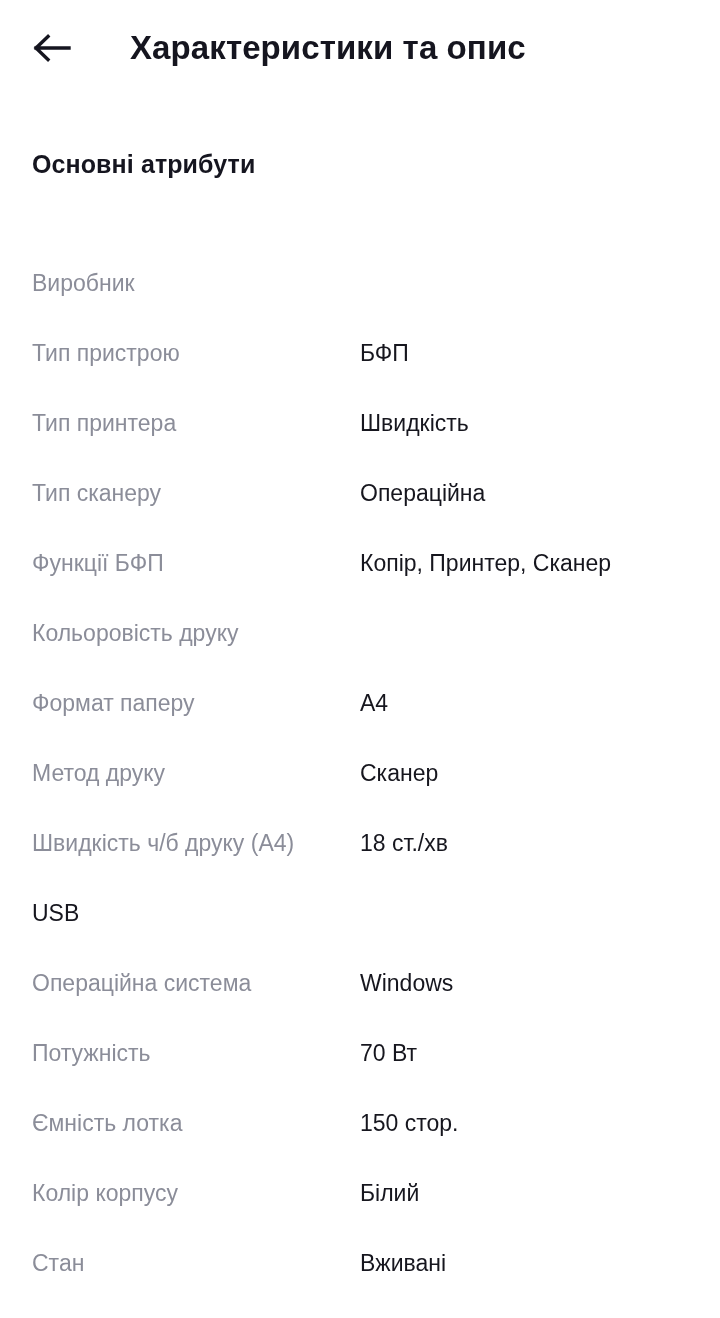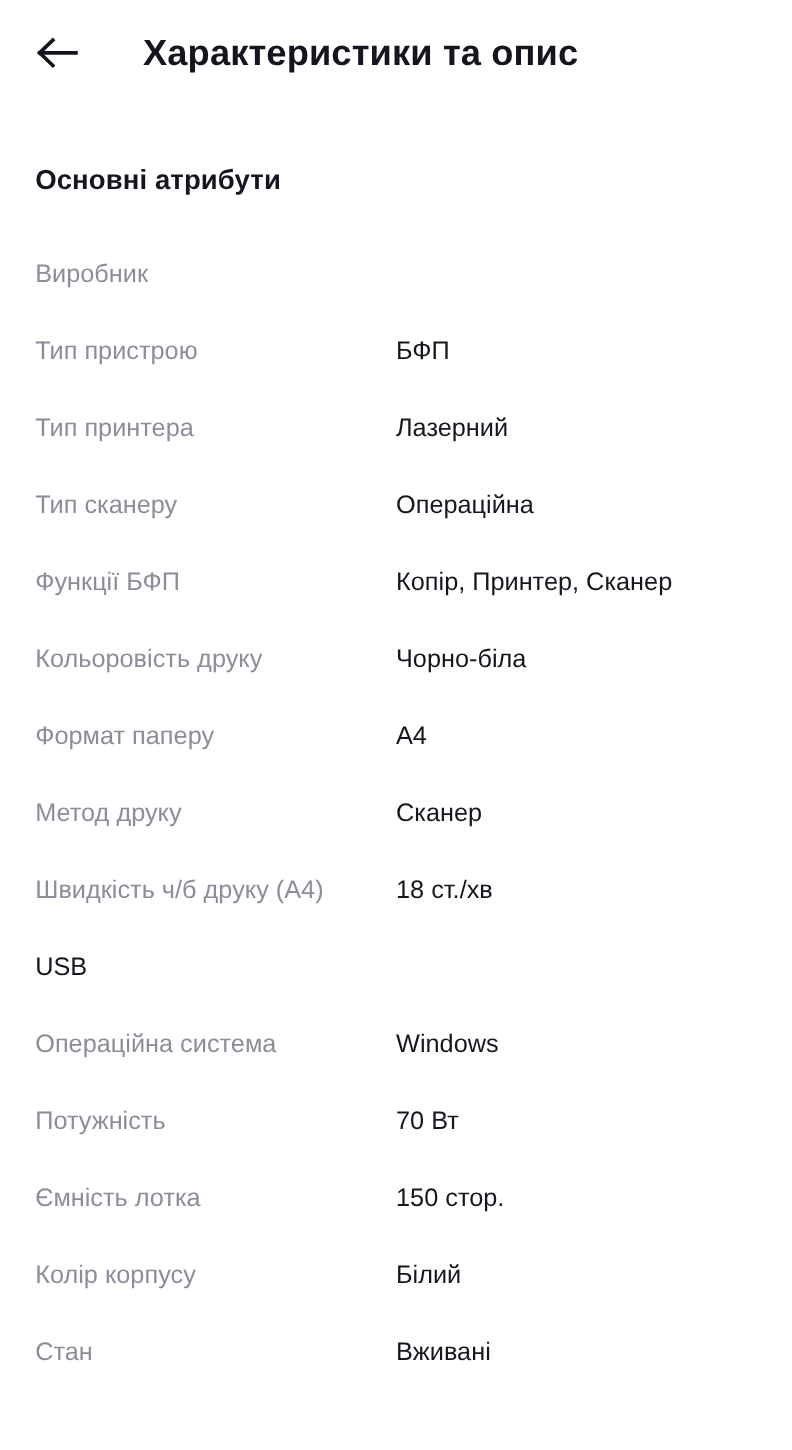--- a/index.html
+++ b/index.html
@@ -70,21 +70,21 @@
     letter-spacing: 0.1px;
   }
 
   
   .attr-list {
     margin-top: 52px;
   }
 
   .attr-row {
     display: flex;
-    align-items: flex-start;
+    align-items: flex-end;
     min-height: 70px;
   }
 
   .attr-label {
     width: 328px;
     flex: 0 0 328px;
     font-size: 23px;
     line-height: 35px;
     color: #8b8d99;
     padding-right: 16px;
@@ -124,36 +124,35 @@
         <div class="attr-label">Виробник</div>
       </div>
 
       <div class="attr-row">
         <div class="attr-label">Тип пристрою</div>
         <div class="attr-value">БФП</div>
       </div>
 
       <div class="attr-row">
         <div class="attr-label">Тип принтера</div>
-        <div class="attr-value">Лазерний</div>
+        <div class="attr-value">Швидкість</div>
       </div>
 
       <div class="attr-row">
         <div class="attr-label">Тип сканеру</div>
         <div class="attr-value">Операційна</div>
       </div>
 
       <div class="attr-row">
         <div class="attr-label">Функції БФП</div>
         <div class="attr-value">Копір, Принтер, Сканер</div>
       </div>
 
       <div class="attr-row">
         <div class="attr-label">Кольоровість друку</div>
-        <div class="attr-value">Чорно-біла</div>
       </div>
 
       <div class="attr-row">
         <div class="attr-label">Формат паперу</div>
         <div class="attr-value">A4</div>
       </div>
 
       <div class="attr-row">
         <div class="attr-label">Метод друку</div>
         <div class="attr-value">Сканер</div>

